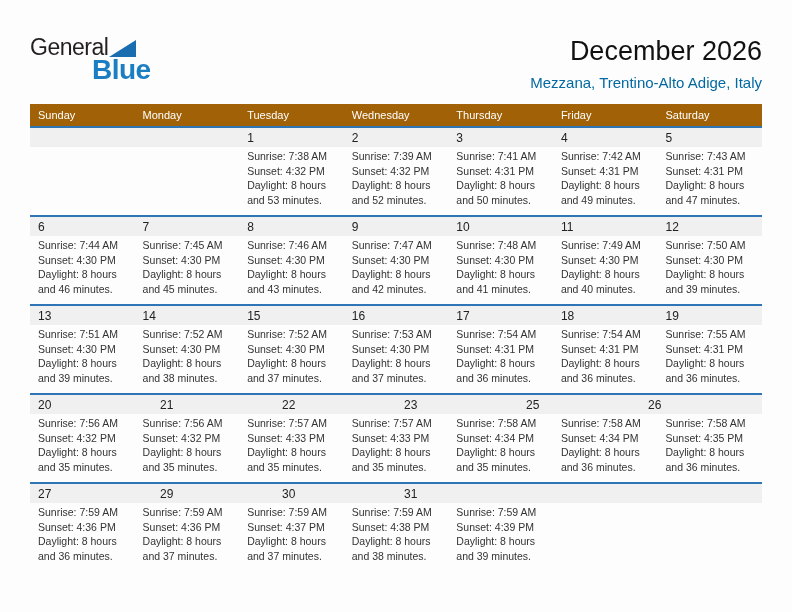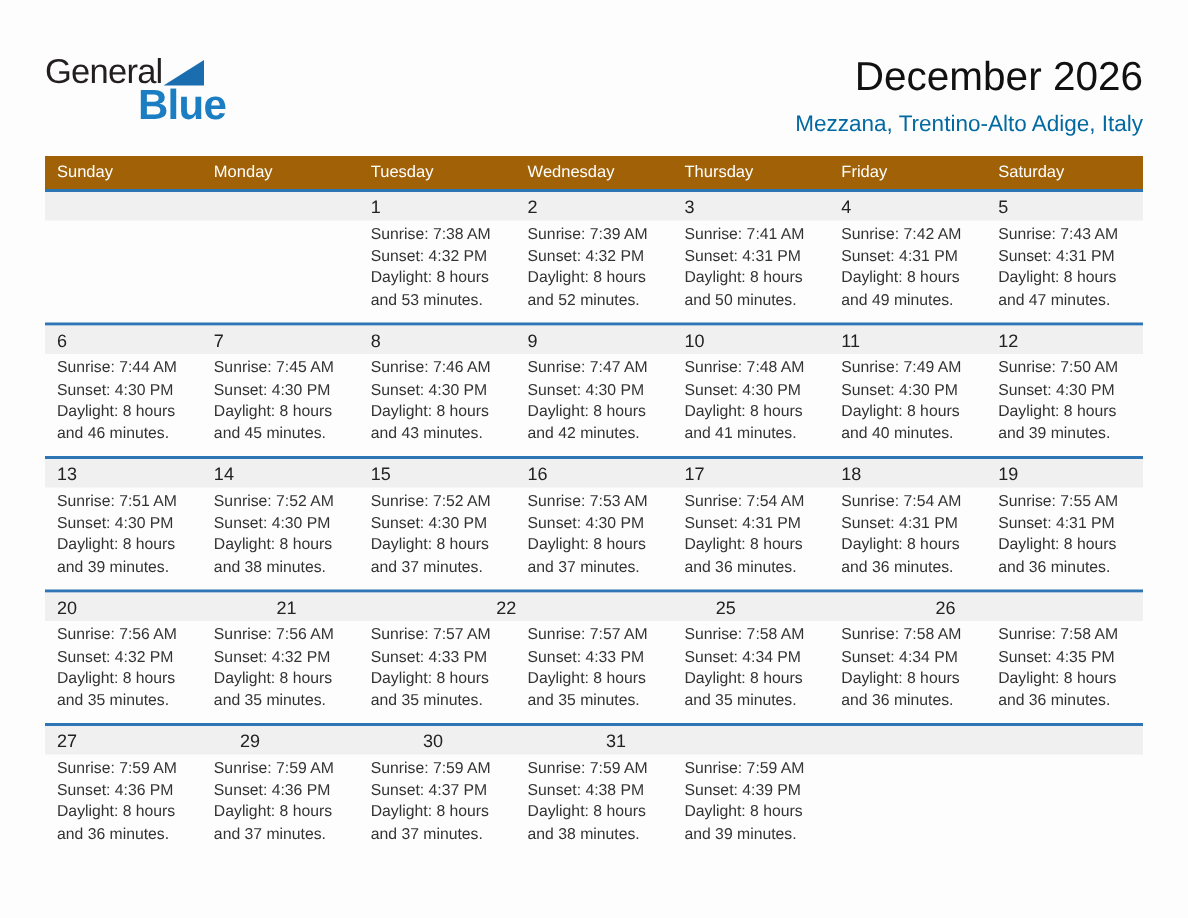--- a/index.html
+++ b/index.html
@@ -266,20 +266,21 @@
               <div class="line">Daylight: 8 hours</div>
               <div class="line">and 36 minutes.</div>
             </div>
           </div>
         </div>
         <div class="week">
           <div class="band">
             <div class="band-cell">20</div>
             <div class="band-cell">21</div>
             <div class="band-cell">22</div>
+            <div class="band-cell">23</div>
             <div class="band-cell">25</div>
             <div class="band-cell">26</div>
           </div>
           <div class="details">
             <div class="detail-cell">
               <div class="line">Sunrise: 7:56 AM</div>
               <div class="line">Sunset: 4:32 PM</div>
               <div class="line">Daylight: 8 hours</div>
               <div class="line">and 35 minutes.</div>
             </div>

